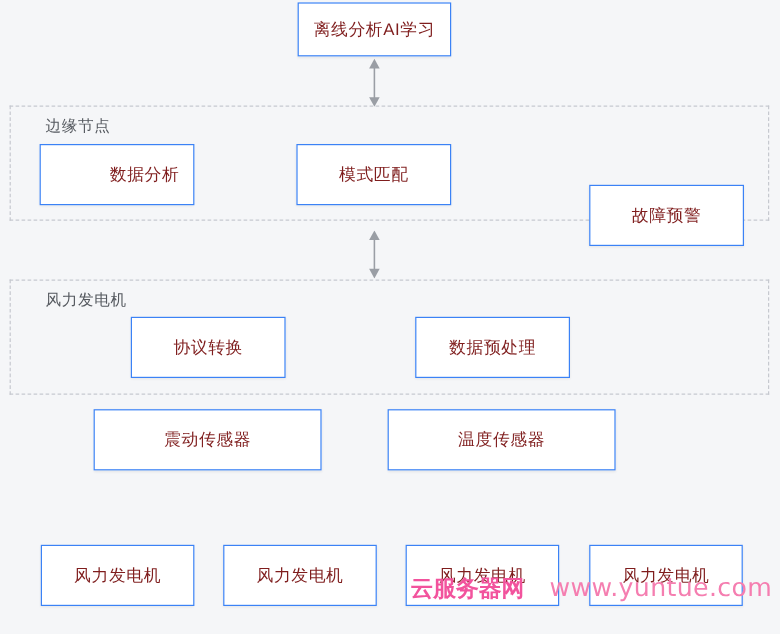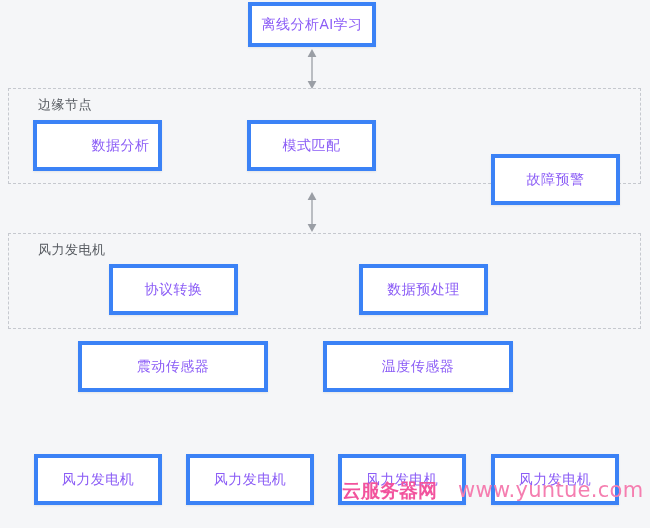--- a/index.html
+++ b/index.html
@@ -19,26 +19,26 @@
   #canvas {
     position: relative;
     width: 650px;
     height: 528px;
   }
 
   
   .node {
     position: absolute;
     background: #ffffff;
-    border: 4px solid #3b82f6;
+    border: 1px solid #3b82f6;
     box-shadow: 0 1px 2px rgba(0,0,0,0.07);
     display: flex;
     align-items: center;
     justify-content: center;
-    color: #8b5cf6;
+    color: #7f1d1d;
     font-size: 14px;
     letter-spacing: 0.5px;
     box-sizing: border-box;
   }
 
   
   .group {
     position: absolute;
     border: 1px dashed #c6c9cf;
     background: transparent;
@@ -121,21 +121,21 @@
       <polygon points="8,40 3.6,32 12.4,32" fill="#9a9ea5"></polygon>
     </svg>
   </div>
 
   <div class="group" style="left:8px; top:233px; width:633px; height:96px;">
     <span class="group-label">风力发电机</span>
   </div>
   <div class="node" style="left:109px; top:264px; width:129px; height:51px;">
     <span>协议转换</span>
   </div>
-  <div class="node" style="left:359px; top:264px; width:129px; height:51px;">
+  <div class="node" style="left:346px; top:264px; width:129px; height:51px;">
     <span>数据预处理</span>
   </div>
 
   <div class="node" style="left:78px; top:341px; width:190px; height:51px;">
     <span>震动传感器</span>
   </div>
   <div class="node" style="left:323px; top:341px; width:190px; height:51px;">
     <span>温度传感器</span>
   </div>
 

